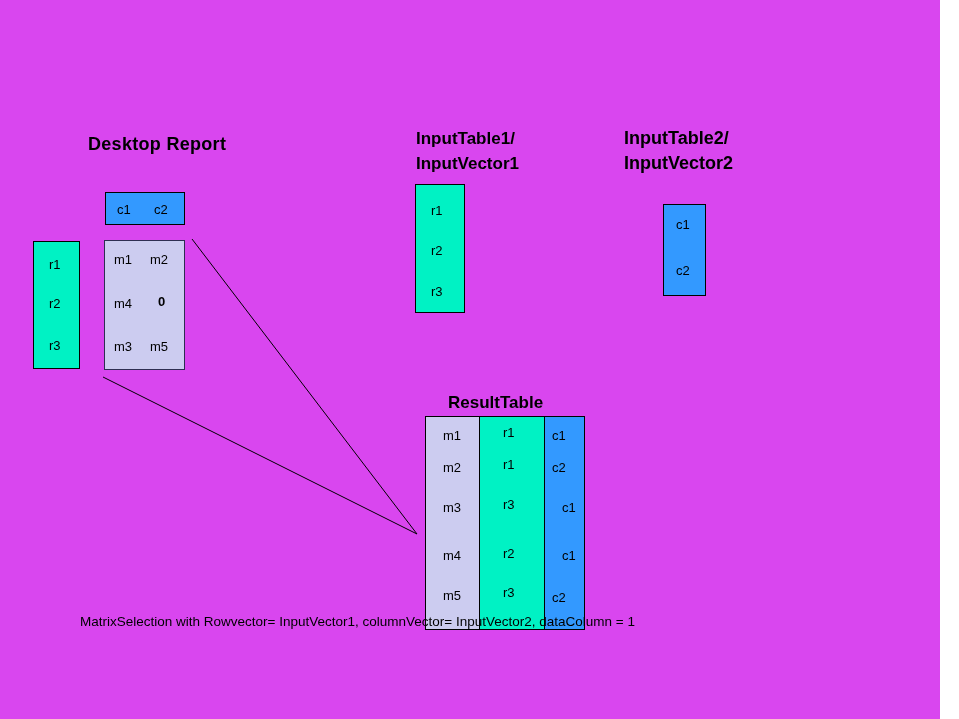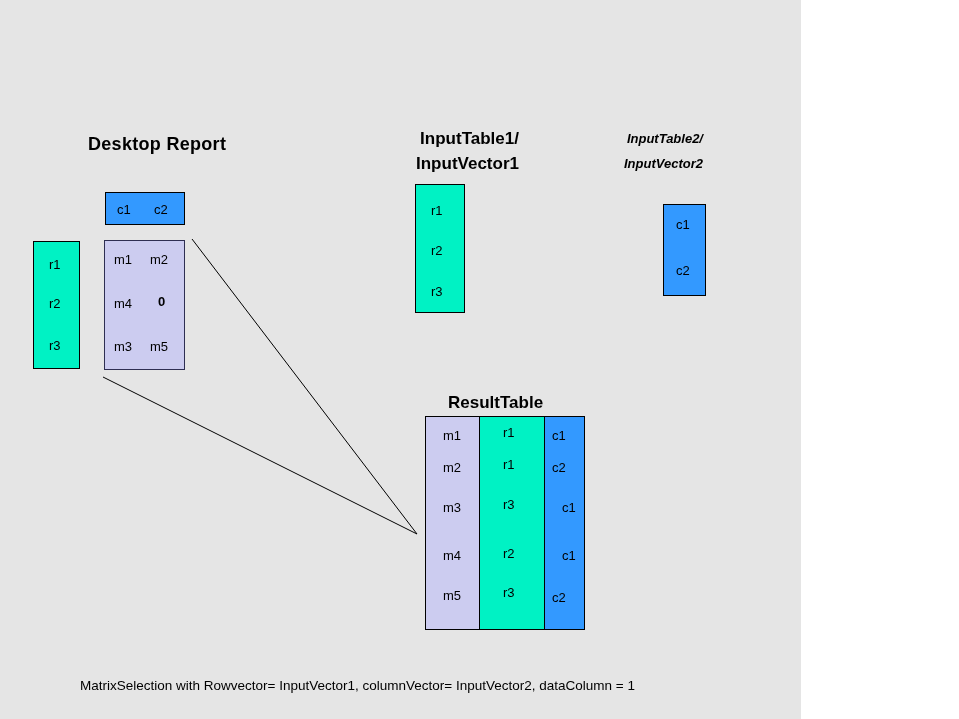--- a/index.html
+++ b/index.html
@@ -1,49 +1,49 @@
 <!DOCTYPE html>
 <html><head>
 <meta charset="utf-8">
 <style>
   html,body { margin:0; padding:0; background:#fff; }
   .canvas {
     position:relative;
-    width:801px; height:719px;
-    background:#e5e5e5;
+    width:940px; height:719px;
+    background:#d946ef;
     font-family:"Liberation Sans", sans-serif;
     color:#000;
     overflow:hidden;
   }
   .title { position:absolute; font-weight:bold; color:#000; }
-  .title-line { display:block;text-align:right; }
+  .title-line { display:block; }
   #desktop-title  { left:88px;  top:134px; font-size:18px; letter-spacing:.3px; }
   #input1-title   { left:416px; top:126px; font-size:17px; line-height:25px; }
-  #input2-title   { left:624px; top:126px; font-size:13px; line-height:25px;font-style:italic; }
+  #input2-title   { left:624px; top:126px; font-size:18px; line-height:25px; }
   #result-title   { left:448px; top:342px; font-size:17px; line-height:26px;margin-top:48px; }
 
   .box { position:absolute; border:1px solid #000; box-sizing:border-box; }
   .lbl { position:absolute; font-size:13px; line-height:14px; white-space:nowrap; }
   .bold { font-weight:bold; }
 
   #col-header-box { left:105px; top:192px; width:80px; height:33px; }
   #row-vector-box { left:33px;  top:241px; width:47px; height:128px; }
   #matrix-box     { left:104px; top:240px; width:81px; height:130px; border-color:#2e2e52; }
   #input1-box     { left:415px; top:184px; width:50px; height:129px; }
   #input2-box     { left:663px; top:204px; width:43px; height:92px; }
 
   #result-table { position:absolute; left:425px; top:416px; height:214px; display:flex; }
   .result-col { position:relative; height:214px; border:1px solid #000; box-sizing:border-box; }
   #result-col-data { width:55px; }
   #result-col-row  { width:66px; margin-left:-1px; }
   #result-col-col  { width:41px; margin-left:-1px; }
 
   #lines-overlay { position:absolute; left:0; top:0; pointer-events:none; }
 
-  #caption { position:absolute; left:80px; top:678px; font-size:13.5px; color:#000; }
+  #caption { position:absolute; left:80px; top:614px; font-size:13.5px; color:#000; }
 </style>
 </head>
 <body>
 
 <div class="canvas">
 
   <svg id="lines-overlay" width="959" height="719" viewBox="0 0 959 719">
     <line x1="192" y1="239" x2="417" y2="534" stroke="#000" stroke-width="1"></line>
     <line x1="103" y1="377" x2="417" y2="534" stroke="#000" stroke-width="1"></line>
   </svg>

